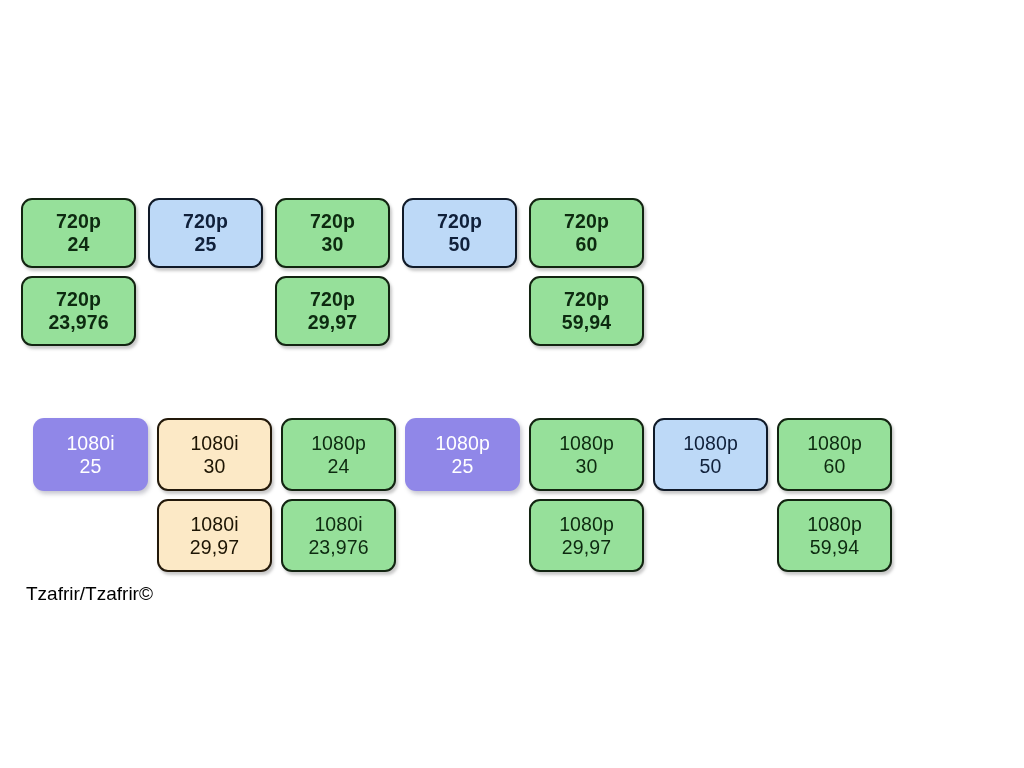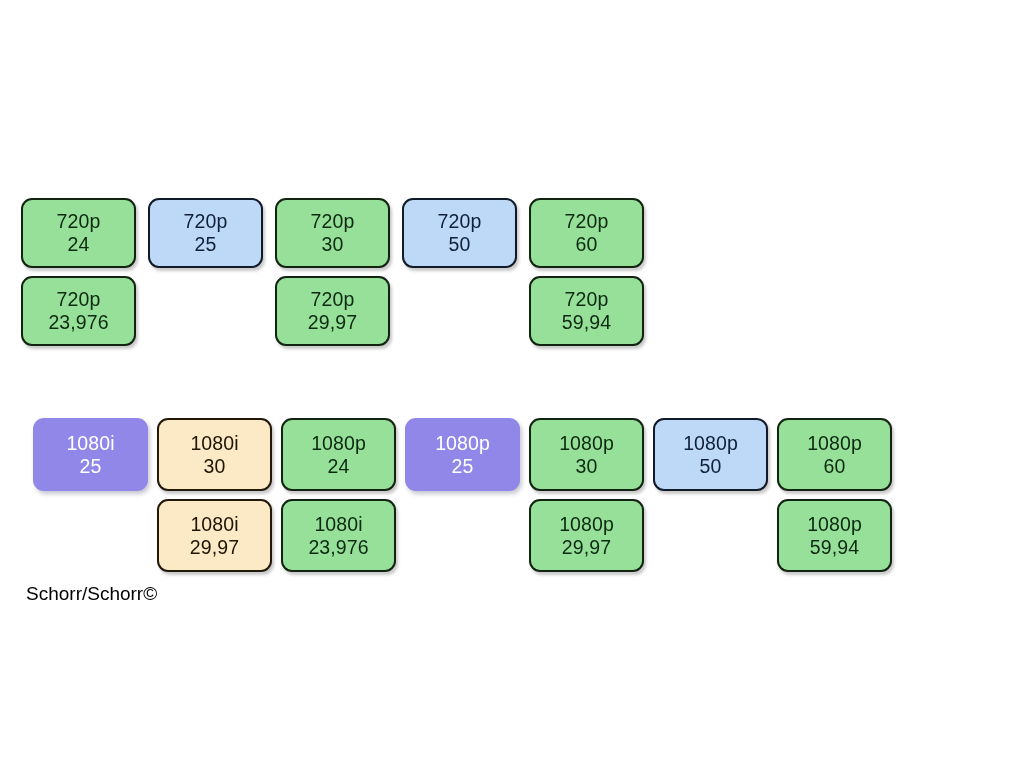--- a/index.html
+++ b/index.html
@@ -26,20 +26,21 @@
   .group {
     position: absolute;
     display: flex;
     flex-direction: row;
     align-items: flex-start;
   }
 
   #group-720 {
     left: 21px;
     top: 198px;
+    font-weight: bold;
   }
 
   #group-1080 {
     left: 33px;
     top: 418px;
   }
 
   .column {
     display: flex;
     flex-direction: column;
@@ -204,15 +205,15 @@
           <span class="fmt">1080p</span>
           <span class="rate">60</span>
         </div>
         <div class="box green" style="width: 115px; height: 73px; margin-top: 8px;">
           <span class="fmt">1080p</span>
           <span class="rate">59,94</span>
         </div>
       </div>
     </div>
 
-  <div id="caption">Schorr/Schorr©</div>
+  <div id="caption">Tzafrir/Tzafrir©</div>
 
 </div>
 
 </body></html>

